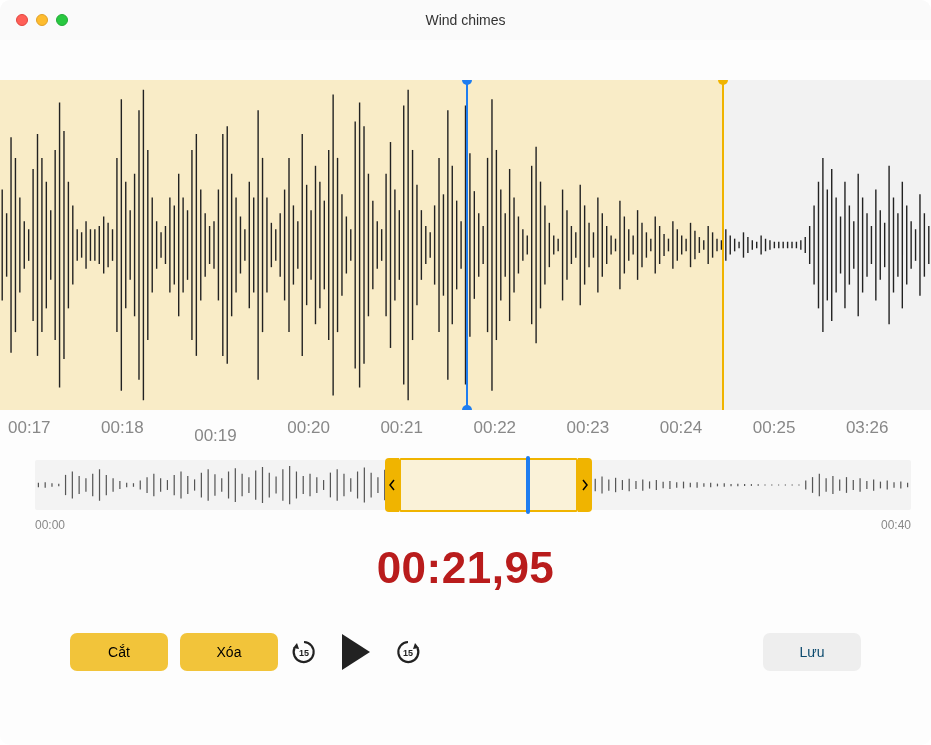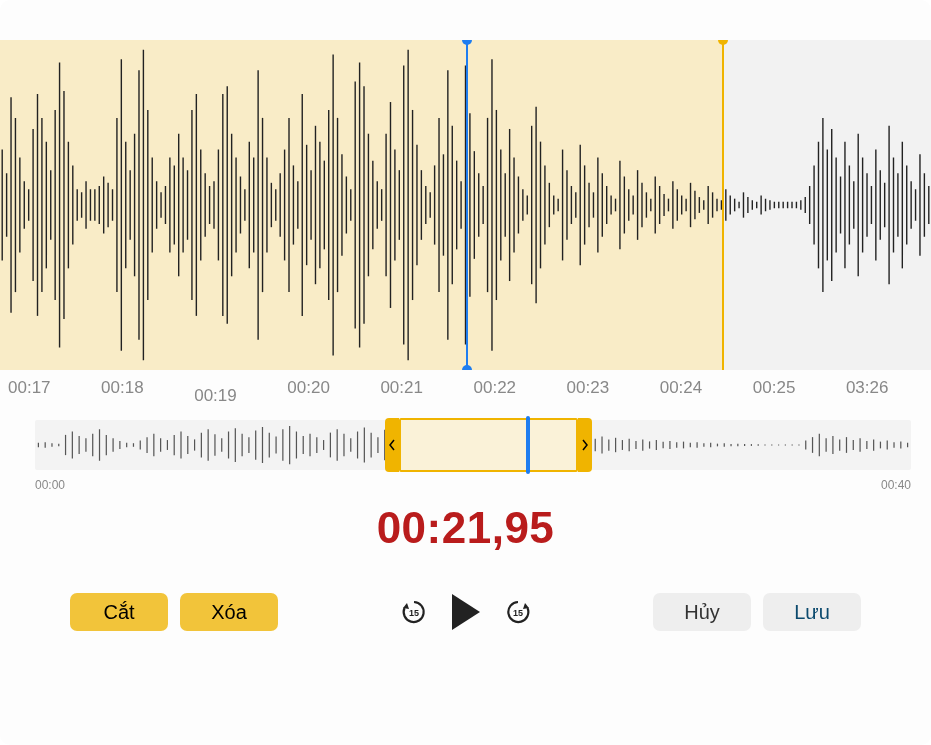--- a/index.html
+++ b/index.html
@@ -195,21 +195,21 @@
     display: flex;
     align-items: center;
     padding: 0 70px;
     margin-top: 40px;
     gap: 12px;
   }
   .btn {
     height: 38px;
     border: none;
     border-radius: 7px;
-    font-size: 20px;
+    font-size: 14px;
     font-weight: 400;
     cursor: pointer;
     padding: 0 22px;
     min-width: 98px;
   }
   .btn.yellow {
     background: #f2c43a;
     color: #000;
   }
   .btn.gray {
@@ -217,21 +217,21 @@
     color: #333;
   }
   .btn.gray.disabled {
     color: #0c4a6e;
     cursor: default;
   }
   .playback-controls {
     flex: 1;
     display: flex;
     align-items: center;
-    justify-content: center;
+    justify-content: flex-start;
     gap: 24px;
   }
   .icon-btn {
     background: none;
     border: none;
     cursor: pointer;
     display: flex;
     align-items: center;
     justify-content: center;
   }
@@ -247,20 +247,28 @@
     height: 28px;
   }
   .skip-icon svg { width: 28px; height: 28px; }
   .right-buttons { display: flex; gap: 12px; }
 </style>
 </head>
 <body>
 
 <div class="window">
 
+  <div class="titlebar">
+    <div class="traffic-lights">
+      <div class="light red"></div>
+      <div class="light yellow"></div>
+      <div class="light green"></div>
+    </div>
+    <div class="title">Wind chimes</div>
+  </div>
 
   <div class="main-wave-area">
     <div class="wave-selection-bg" id="mainSelBg" style="width: 77.5%;"></div>
     <div class="wave-rest-bg" id="mainRestBg" style="left: 77.5%;"></div>
     <svg class="main-wave-svg" id="mainWaveSvg" viewBox="0 0 931 330">
         <line x1="2.206161137440758" y1="109.56" x2="2.206161137440758" y2="220.44" stroke="#222" stroke-width="1.4"></line>
         <line x1="6.618483412322274" y1="133.32" x2="6.618483412322274" y2="196.68" stroke="#222" stroke-width="1.4"></line>
         <line x1="11.030805687203792" y1="57.28799999999998" x2="11.030805687203792" y2="272.712" stroke="#222" stroke-width="1.4"></line>
         <line x1="15.443127962085306" y1="77.88" x2="15.443127962085306" y2="252.12" stroke="#222" stroke-width="1.4"></line>
         <line x1="19.855450236966824" y1="117.47999999999999" x2="19.855450236966824" y2="212.52" stroke="#222" stroke-width="1.4"></line>
@@ -662,18 +670,17 @@
         <span class="skip-icon">
           <svg viewBox="0 0 28 28">
               <path d="M14 4 A10 10 0 1 0 23.5 10" fill="none" stroke="#222" stroke-width="2.2"></path>
               <path d="M21 5 L25 10 L19 11 Z" fill="#222"></path>
               <text x="14" y="18" font-size="9" text-anchor="middle" fill="#222" font-weight="600">15</text>
             </svg>
         </span>
       </button>
     </div>
     <div class="right-buttons">
-      <button class="btn gray">Hủy</button>
       <button class="btn gray disabled">Lưu</button>
     </div>
   </div>
 
 </div>
 
 </body></html>

